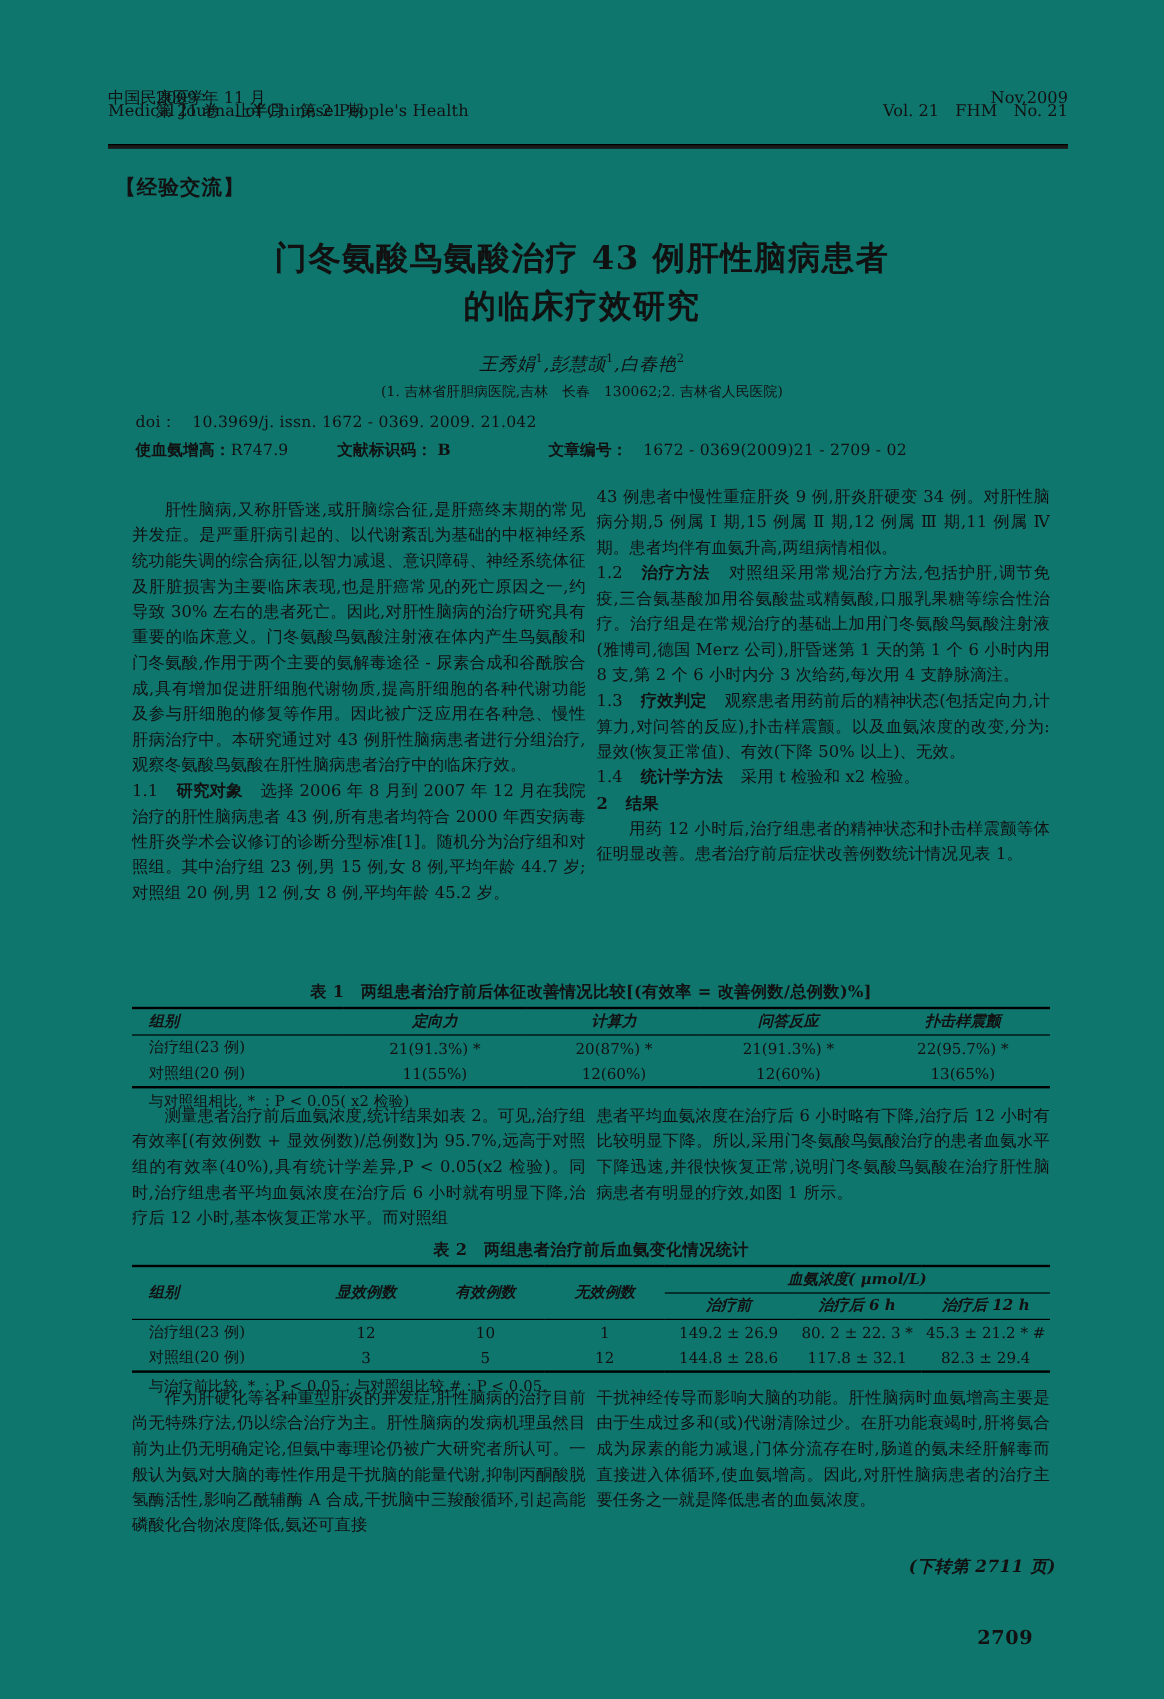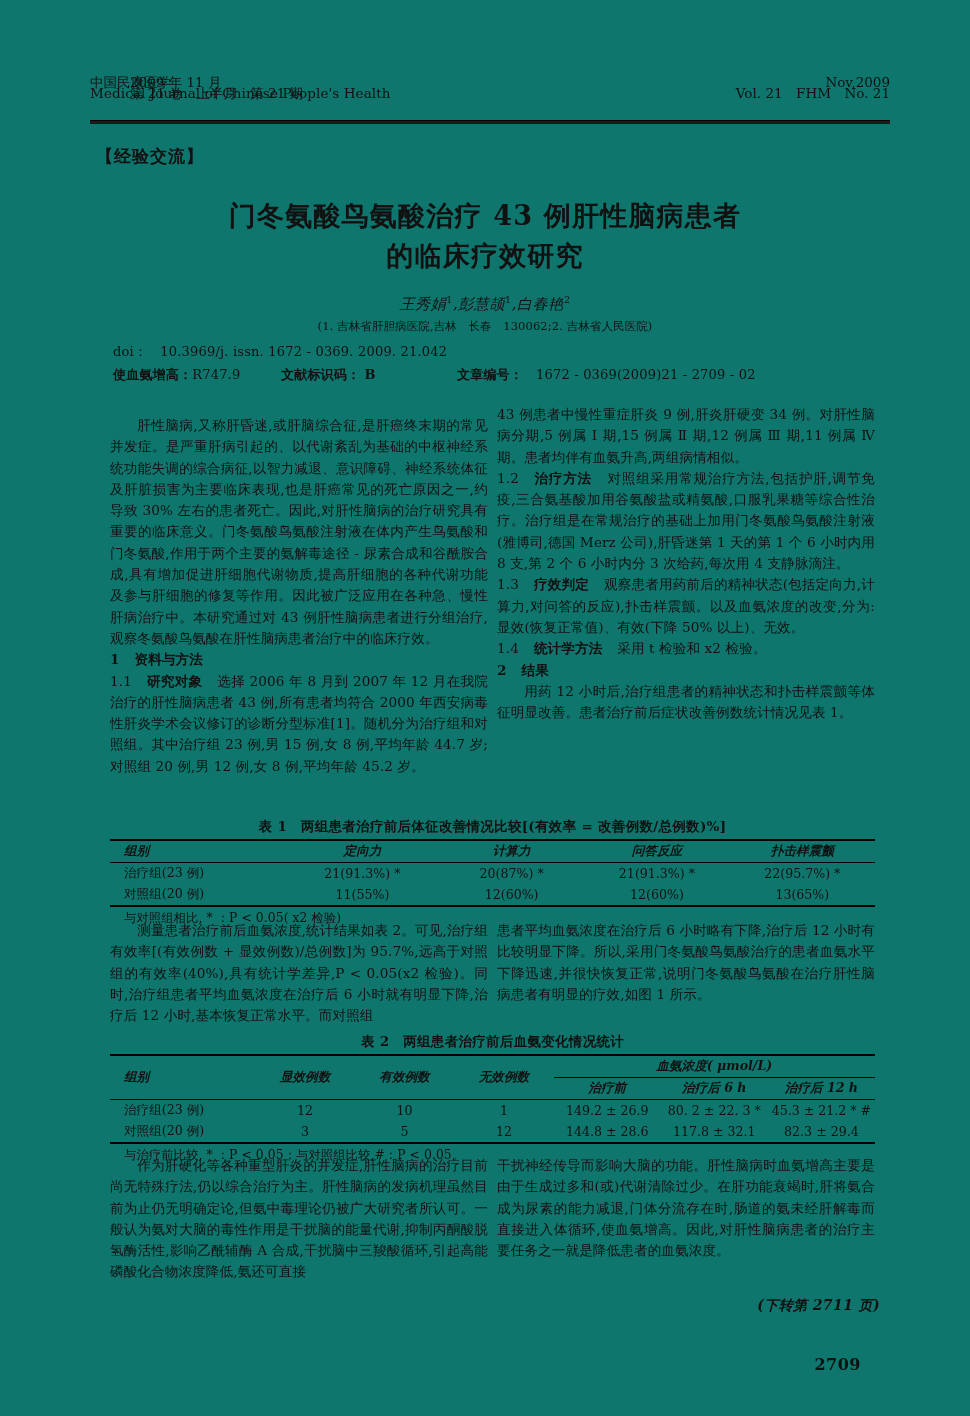--- a/index.html
+++ b/index.html
@@ -226,21 +226,20 @@
   <div class="authors">王秀娟<sup>1</sup>,彭慧颉<sup>1</sup>,白春艳<sup>2</sup></div>
   <div class="affil">(1. 吉林省肝胆病医院,吉林　长春　130062;2. 吉林省人民医院)</div>
   <div class="doi">doi：　10.3969/j. issn. 1672 - 0369. 2009. 21.042</div>
 
   <div class="idline">
     <span class="seg s1"><b>使血氨增高：</b><span>R747.9</span></span><span class="seg s2"><b>文献标识码：</b>&nbsp;<b>B</b></span><span class="seg"><b>文章编号：</b>&nbsp;&nbsp;&nbsp;<span>1672 - 0369(2009)21 - 2709 - 02</span></span>
   </div>
 
   <div class="col-l cl1">
     <p class="body">肝性脑病,又称肝昏迷,或肝脑综合征,是肝癌终末期的常见并发症。是严重肝病引起的、以代谢紊乱为基础的中枢神经系统功能失调的综合病征,以智力减退、意识障碍、神经系统体征及肝脏损害为主要临床表现,也是肝癌常见的死亡原因之一,约导致 30% 左右的患者死亡。因此,对肝性脑病的治疗研究具有重要的临床意义。门冬氨酸鸟氨酸注射液在体内产生鸟氨酸和门冬氨酸,作用于两个主要的氨解毒途径 - 尿素合成和谷酰胺合成,具有增加促进肝细胞代谢物质,提高肝细胞的各种代谢功能及参与肝细胞的修复等作用。因此被广泛应用在各种急、慢性肝病治疗中。本研究通过对 43 例肝性脑病患者进行分组治疗,观察冬氨酸鸟氨酸在肝性脑病患者治疗中的临床疗效。</p>
-    <p class="flush"><span class="sec">1</span><span class="sec-gap"></span><span class="sec">资料与方法</span></p>
     <p class="flush"><span>1.1</span><span class="sec-gap"></span><span class="hd">研究对象</span><span class="sec-gap"></span><span>选择 2006 年 8 月到 2007 年 12 月在我院治疗的肝性脑病患者 43 例,所有患者均符合 2000 年西安病毒性肝炎学术会议修订的诊断分型标准[1]。随机分为治疗组和对照组。其中治疗组 23 例,男 15 例,女 8 例,平均年龄 44.7 岁;对照组 20 例,男 12 例,女 8 例,平均年龄 45.2 岁。</span></p>
   </div>
 
   <div class="col-r cr1">
     <p class="flush">43 例患者中慢性重症肝炎 9 例,肝炎肝硬变 34 例。对肝性脑病分期,5 例属 Ⅰ 期,15 例属 Ⅱ 期,12 例属 Ⅲ 期,11 例属 Ⅳ 期。患者均伴有血氨升高,两组病情相似。</p>
     <p class="flush"><span>1.2</span><span class="sec-gap"></span><span class="hd">治疗方法</span><span class="sec-gap"></span><span>对照组采用常规治疗方法,包括护肝,调节免疫,三合氨基酸加用谷氨酸盐或精氨酸,口服乳果糖等综合性治疗。治疗组是在常规治疗的基础上加用门冬氨酸鸟氨酸注射液(雅博司,德国 Merz 公司),肝昏迷第 1 天的第 1 个 6 小时内用 8 支,第 2 个 6 小时内分 3 次给药,每次用 4 支静脉滴注。</span></p>
     <p class="flush"><span>1.3</span><span class="sec-gap"></span><span class="hd">疗效判定</span><span class="sec-gap"></span><span>观察患者用药前后的精神状态(包括定向力,计算力,对问答的反应),扑击样震颤。以及血氨浓度的改变,分为:显效(恢复正常值)、有效(下降 50% 以上)、无效。</span></p>
     <p class="flush"><span>1.4</span><span class="sec-gap"></span><span class="hd">统计学方法</span><span class="sec-gap"></span><span>采用 t 检验和 x2 检验。</span></p>
     <p class="flush"><span class="sec">2</span><span class="sec-gap"></span><span class="sec">结果</span></p>
     <p class="body">用药 12 小时后,治疗组患者的精神状态和扑击样震颤等体征明显改善。患者治疗前后症状改善例数统计情况见表 1。</p>

